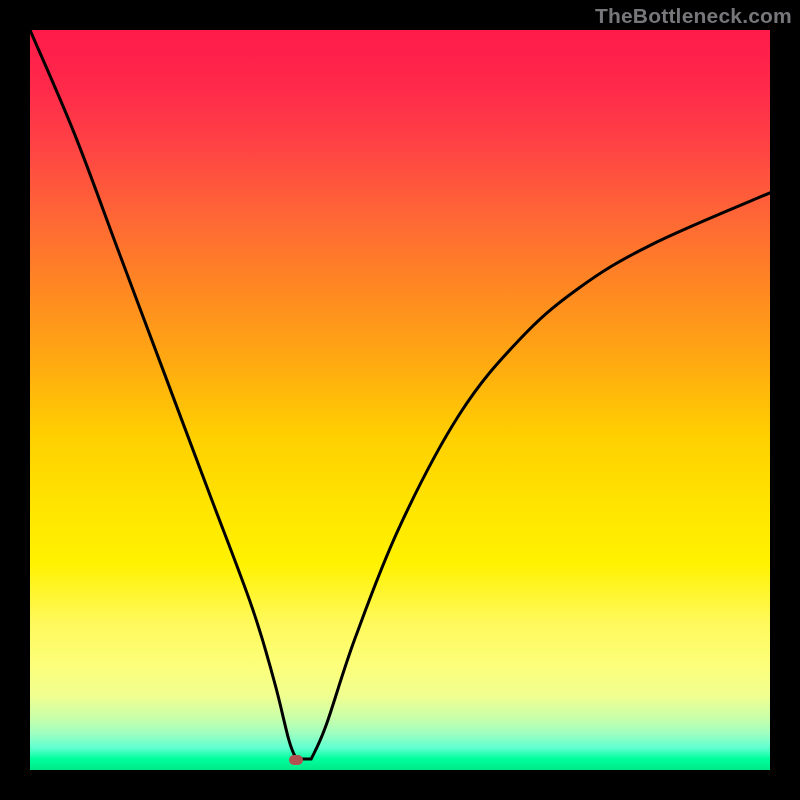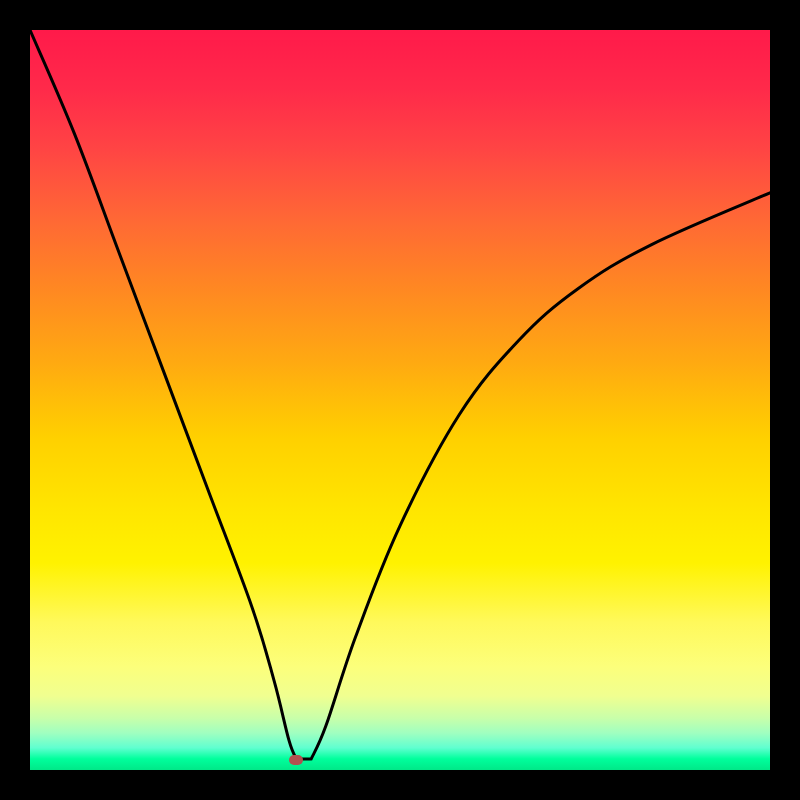--- a/index.html
+++ b/index.html
@@ -58,19 +58,20 @@
     font-size: 21px;
     font-weight: 600;
     color: #77777b;
     letter-spacing: 0.2px;
   }
 </style>
 </head>
 <body>
 
 <div class="container">
+  <div class="watermark">TheBottleneck.com</div>
   <div class="plot-area">
     <svg class="curve" viewBox="0 0 740 740" preserveAspectRatio="none">
       <path d="M 0 0 C 7.991999999999999 18.648000000000003, 28.416 63.64000000000002, 44.4 103.60000000000002 C 60.384 143.56000000000003, 72.816 179.376, 88.8 222 C 104.78399999999999 264.62399999999997, 117.216 297.77599999999995, 133.2 340.4 C 149.184 383.024, 161.61599999999999 416.176, 177.6 458.8 C 193.584 501.42400000000004, 210.012 542.568, 222 577.2 C 233.988 611.8320000000001, 237.54000000000002 627.224, 244.20000000000002 651.2 C 250.86 675.176, 255.00400000000002 696.414, 259 710.4 C 262.996 724.386, 265.068 725.5699999999999, 266.4 728.9 M 266.4 728.9 L 281.2 728.9 M 281.2 728.9 C 283.864 722.906, 288.008 717.578, 296 695.6 C 303.992 673.6220000000001, 312.28000000000003 642.764, 325.6 606.8 C 338.92 570.8359999999999, 351.35200000000003 535.76, 370 495.79999999999995 C 388.64799999999997 455.84, 407.888 418.1, 429.2 384.8 C 450.512 351.5, 467.088 333.444, 488.40000000000003 310.8 C 509.71200000000005 288.156, 523.624 276.316, 547.6 259 C 571.576 241.684, 586.9680000000001 231.91600000000003, 621.6 214.60000000000002 C 656.232 197.28400000000002, 718.688 172.12399999999997, 740 162.79999999999995" fill="none" stroke="#000" stroke-width="3" stroke-linecap="round" stroke-linejoin="round"></path>
     </svg>
     <div class="marker" style="left: 259.4px; top: 725.38px; background: rgb(176, 80, 80);"></div>
   </div>
 </div>
 
 </body></html>

